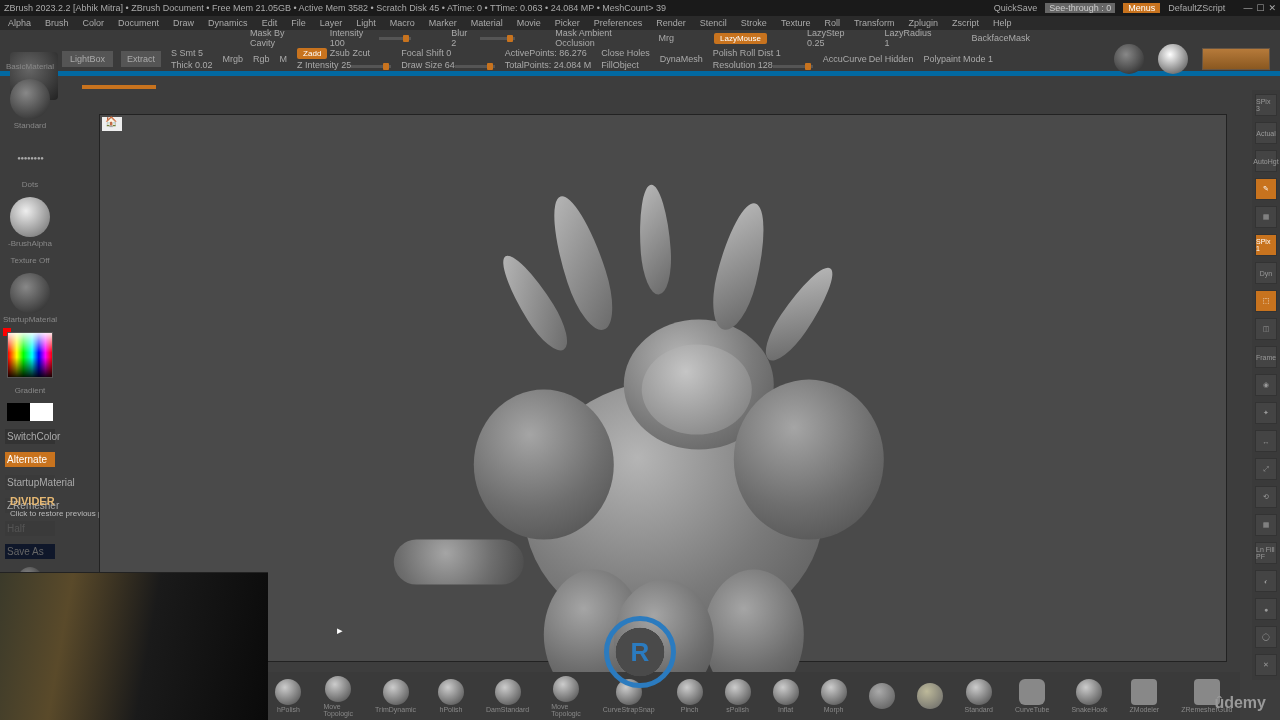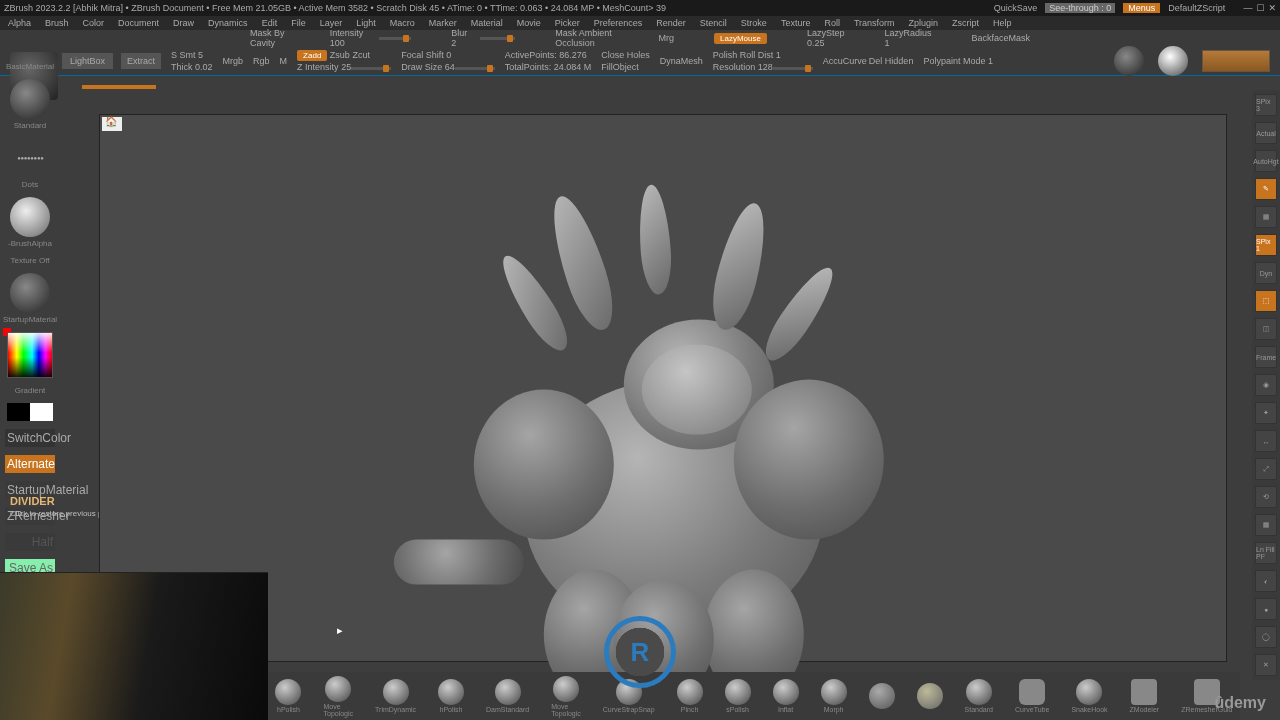--- a/index.html
+++ b/index.html
@@ -8,33 +8,33 @@
 .titlebar .right{margin-left:auto;display:flex;gap:8px;align-items:center}
 .titlebar .btn-see{background:#666;padding:0 4px;color:#ccc}
 .titlebar .btn-menus{background:#c8731e;padding:0 5px;color:#fff}
 .titlebar .win-ctrl{display:flex;gap:4px;margin-left:10px}
 .menubar{height:14px;background:#2a2a2a;display:flex;align-items:center;gap:14px;padding:0 8px;font-size:9px;color:#999}
 .topshelf{height:16px;background:#3a3a3a;display:flex;align-items:center;gap:40px;padding:0 250px 0 250px;font-size:8px}
 .topshelf .grp{display:flex;align-items:center;gap:8px}
 .pill{background:#c8731e;color:#fff;padding:1px 6px;border-radius:2px;font-size:8px}
 .slider{width:40px;height:3px;background:#555;position:relative;display:inline-block}
 .slider::after{content:'';position:absolute;right:2px;top:-2px;width:6px;height:7px;background:#c8731e;border-radius:1px}
-.topshelf2{height:30px;background:#3a3a3a;display:flex;align-items:center;padding:0 10px;gap:10px;font-size:8px;border-bottom:1px solid #0369a1}
+.topshelf2{height:30px;background:#3a3a3a;display:flex;align-items:center;padding:0 10px;gap:10px;font-size:8px;border-bottom:5px solid #0369a1}
 .tool-thumb{width:48px;height:48px;background:radial-gradient(circle at 40% 35%,#666,#222);border-radius:4px}
 .left-panel{position:absolute;left:0;top:72px;width:60px;display:flex;flex-direction:column;align-items:center;gap:8px;padding-top:4px}
 .lp-item{width:48px;display:flex;flex-direction:column;align-items:center;gap:2px}
 .lp-thumb{width:40px;height:40px;background:radial-gradient(circle at 40% 35%,#888,#222);border-radius:50%}
 .lp-dots{width:40px;height:40px;position:relative}
 .lp-dots::before{content:'● ● ● ● ● ● ● ●';position:absolute;top:50%;left:50%;transform:translate(-50%,-50%);font-size:6px;letter-spacing:-1px;white-space:nowrap}
 .lp-label{font-size:8px;color:#888}
 .color-picker{width:46px;height:46px;background:linear-gradient(to right,red,yellow 20%,lime 35%,cyan 55%,blue 70%,magenta 85%,red);position:relative;border:1px solid #555}
 .color-picker::after{content:'';position:absolute;inset:0;background:linear-gradient(to bottom,rgba(255,255,255,.9),transparent 45%,transparent 55%,rgba(0,0,0,.9))}
 .swatch-row{display:flex;width:46px;height:18px}
 .swatch-row div{flex:1}
-.side-btn{width:50px;padding:2px;font-size:12px;background:#333;text-align:right}
+.side-btn{width:50px;padding:2px;font-size:10px;background:#333;text-align:left}
 .side-btn.active{background:#c8731e;color:#fff}
 .tooltip-box{position:absolute;left:10px;top:495px;width:130px}
 .tooltip-title{color:#e6b873;font-weight:bold;font-size:11px}
 .tooltip-body{color:#bbb;font-size:8px;margin-top:2px}
 .right-panel{position:absolute;right:0;top:90px;width:28px;background:#3a3a3a;display:flex;flex-direction:column;align-items:center;gap:6px;padding:4px 0}
 .rp-btn{width:22px;height:22px;background:#444;border:1px solid #333;display:flex;align-items:center;justify-content:center;font-size:7px;color:#999}
 .rp-btn.active{background:#c8731e;color:#fff}
 .canvas{position:absolute;left:99px;top:114px;width:1128px;height:548px;background:#4a4a4a;border:1px solid #222}
 .model{position:absolute;left:50%;top:50%;transform:translate(-48%,-42%);width:540px;height:520px}
 .orange-bar{position:absolute;left:82px;top:85px;width:74px;height:4px;background:#c8731e}
@@ -196,21 +196,21 @@
   <span class="lp-label">Gradient</span>
   <div class="swatch-row">
       <div style="background:#000"></div>
       <div style="background:#fff"></div>
     </div>
   <div class="side-btn">SwitchColor</div>
   <div class="side-btn active">Alternate</div>
   <div class="side-btn" style="background:#3a3a3a">StartupMaterial</div>
   <div class="side-btn" style="background:#3a3a3a">ZRemesher</div>
   <div class="side-btn" style="background:#3a3a3a;color:#555">Half</div>
-  <div class="side-btn" style="background:#86efac;color:#666">Save As</div>
+  <div class="side-btn" style="background:#0f172a;color:#666">Save As</div>
   <div class="lp-thumb" style="width:24px;height:24px"></div>
   <span class="lp-label">Frame01</span>
 </div>
 
 <div class="tooltip-box">
   <div class="tooltip-title">DIVIDER</div>
   <div class="tooltip-body">Click to restore previous position.</div>
 </div>
 
 <div class="right-panel">

